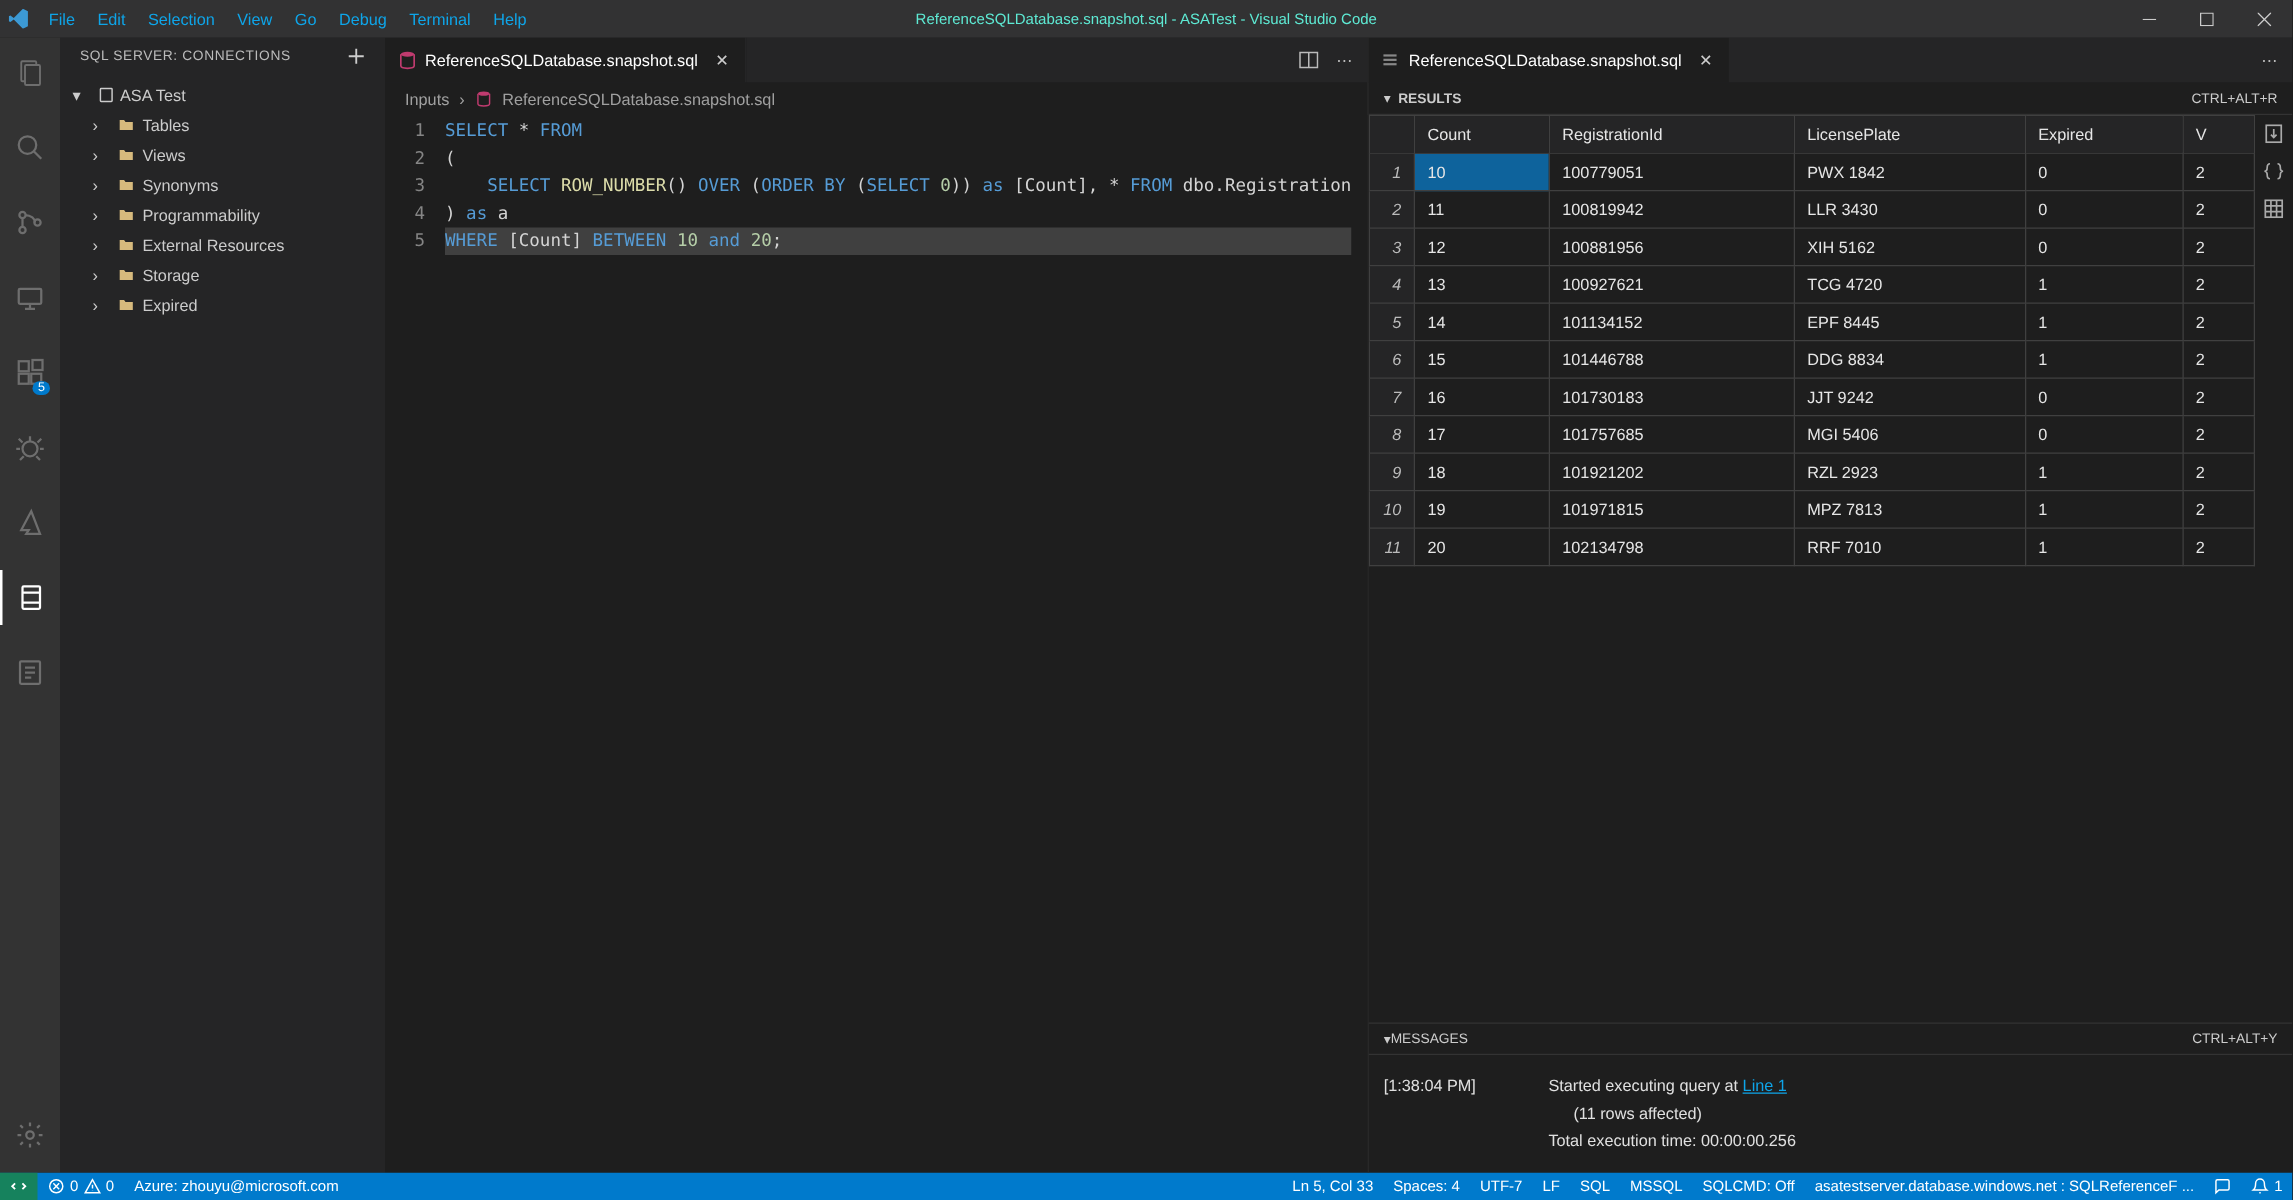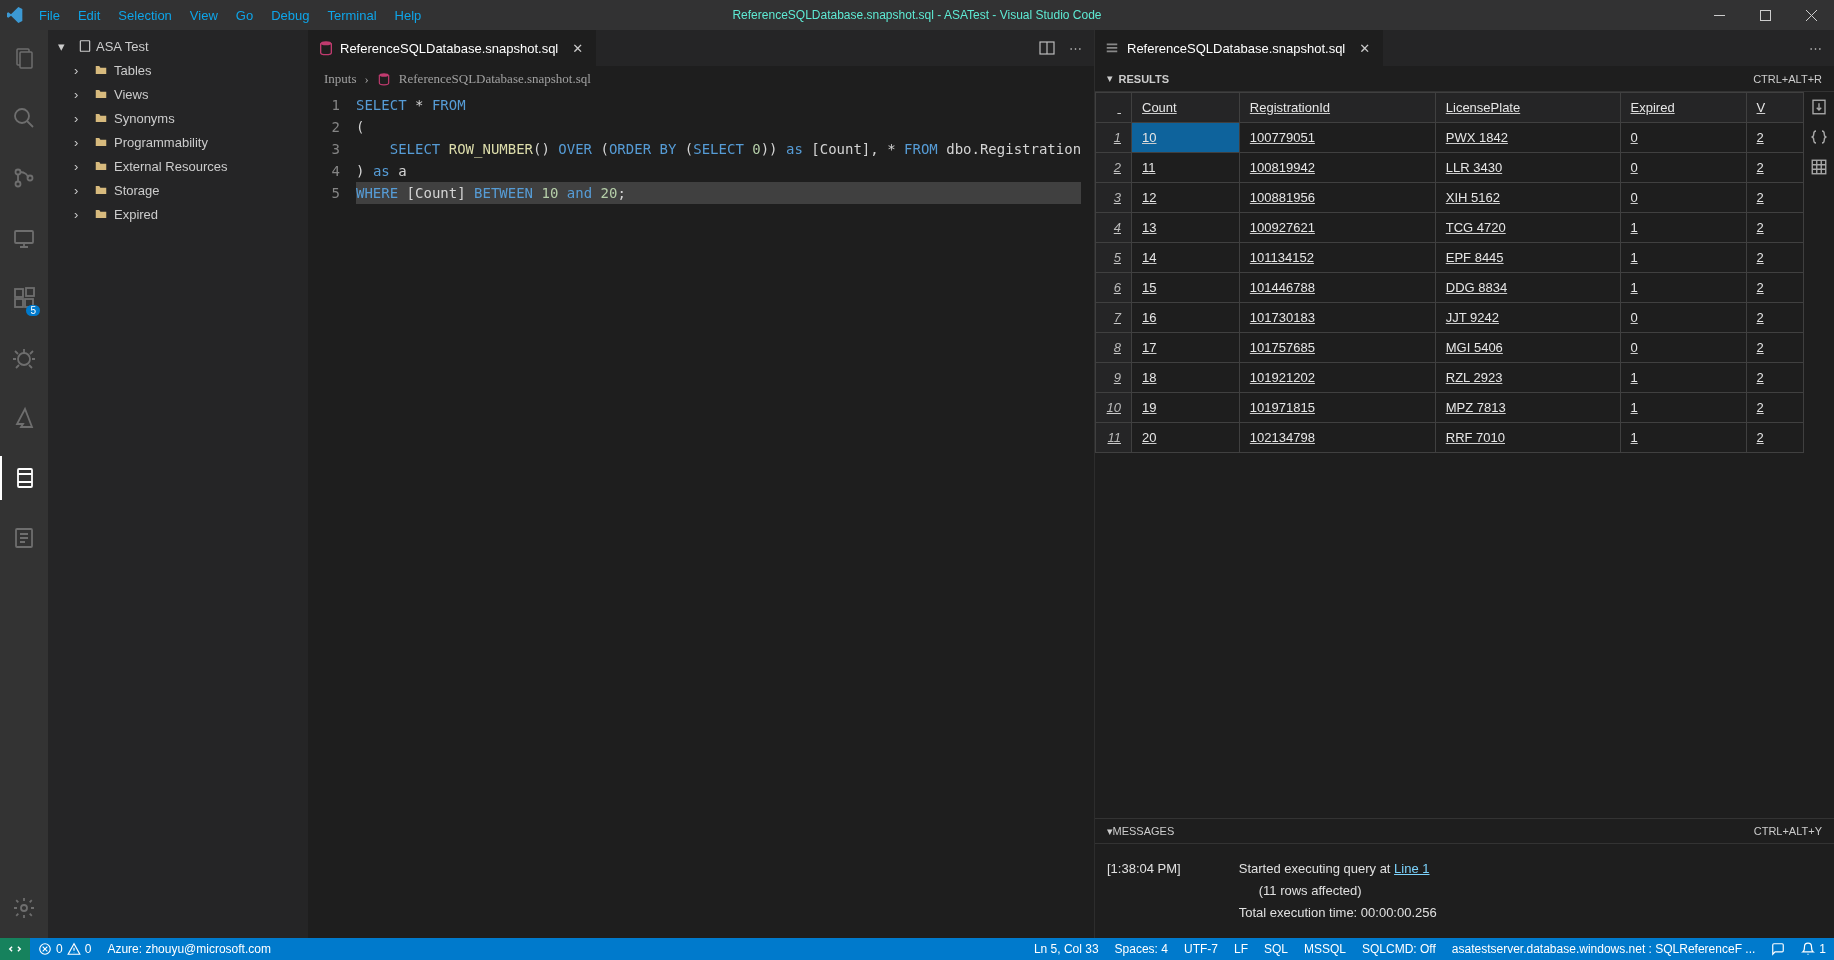--- a/index.html
+++ b/index.html
@@ -25,48 +25,48 @@
 .tree-item .chev { width:16px; color:#ccc;}
 .tree-item .foldicon { width:16px; color:#d7ba7d;}
 .tree-children .tree-item { padding-left:26px; }
 .tabs-row { height:36px; background:#252526; display:flex; align-items:stretch;}
 .tab { background:#1e1e1e; display:flex; align-items:center; padding:0 10px; gap:6px; border-right:1px solid #252526;}
 .tab .tab-icon { width:16px; height:16px; }
 .tab .close { margin-left:8px; color:#ccc; cursor:pointer; width:14px;}
 .tab .title { color:#fff; font-size:13px; white-space:nowrap;}
 .tabs-right { margin-left:auto; display:flex; align-items:center; gap:14px; padding-right:12px; color:#bbb;}
 .editor-container { display:flex; flex-direction:column; flex:1; min-width:0;}
-.breadcrumbs { height:26px; background:#1e1e1e; display:flex; align-items:center; padding-left:16px; color:#a0a0a0; font-size:13px; gap:8px;font-family:Liberation Serif, serif;}
+.breadcrumbs { height:26px; background:#1e1e1e; display:flex; align-items:center; padding-left:16px; color:#a0a0a0; font-size:13px; gap:8px;}
 .code-area { display:flex; background:#1e1e1e; flex:1; position:relative;}
 .gutter { width:48px; text-align:right; padding-right:16px; color:#858585; font-family: Consolas, monospace; font-size:14px; line-height:22px; padding-top:2px;}
 .code { font-family: Consolas, monospace; font-size:14px; line-height:22px; padding-top:2px; white-space:pre; color:#d4d4d4;}
 .code .kw { color:#569cd6; }
 .code .fn { color:#dcdcaa; }
 .code .op { color:#d4d4d4; }
 .code .id { color:#d4d4d4; }
 .code .num { color:#b5cea8; }
 .code .line.current { background:#404040;}
 .minimap { position:absolute; right:0; top:0; width:60px; height:40px; }
 .right-panel { width:740px; background:#1e1e1e; display:flex; flex-direction:column; border-left:1px solid #2d2d2d;}
 .right-panel .tabs-row { background:#252526;}
 .results-header { height:26px; background:#1e1e1e; display:flex; align-items:center; padding:0 12px; font-size:11px; color:#ccc; border-bottom:1px solid #333;}
 .results-header .rarr { margin-right:6px;}
 .results-header .shortcut { margin-left:auto; color:#ccc; font-size:11px;}
 .results-body { display:flex; flex:1; min-height:0;}
 .grid-wrap { flex:1; overflow:auto; background:#1e1e1e;}
-table.datagrid { border-collapse:collapse; width:100%; font-size:13px;text-decoration:underline; }
+table.datagrid { border-collapse:collapse; width:100%; font-size:13px; }
 table.datagrid th, table.datagrid td { border:1px solid #404040; padding:6px 10px; text-align:left; color:#e6e6e6; height:30px;}
 table.datagrid th { background:#252526; position:sticky; top:0; font-weight:normal;}
 table.datagrid td.rn, table.datagrid th.rn-h { text-align:right; width:36px; background:#252526; font-style:italic; color:#bbb;}
 table.datagrid tr.sel td.first-cell { background:#0e639c; }
 .side-icons { width:30px; display:flex; flex-direction:column; align-items:center; gap:12px; padding-top:6px; color:#b0b0b0;}
 .messages-header { height:26px; display:flex; align-items:center; padding:0 12px; font-size:11px; border-top:1px solid #333; border-bottom:1px solid #333;}
 .messages-header .shortcut { margin-left:auto;}
 .messages { padding:14px 12px; font-size:13px; color:#e0e0e0; line-height:22px; display:flex; gap:58px;}
-.messages .link { color:#7dd3fc; text-decoration:underline; cursor:pointer;}
+.messages .link { color:#0ea5e9; text-decoration:underline; cursor:pointer;}
 .statusbar { height:22px; background:#007acc; display:flex; align-items:center; font-size:12px; color:#fff;}
 .statusbar .sitem { padding:0 8px; display:flex; align-items:center; gap:4px; cursor:pointer;}
 .statusbar .right { margin-left:auto; display:flex;}
 .statusbar .remote { background:#16825d; height:22px; display:flex; align-items:center; padding:0 8px;}
 svg { display:block; }
 </style>
 </head>
 <body>
 
 <div class="titlebar">
@@ -168,20 +168,28 @@
       </div>
     <div class="abicon bottom">
         <svg width="24" height="24" viewBox="0 0 24 24" fill="none" stroke="currentColor" stroke-width="1.8">
           <circle cx="12" cy="12" r="3"></circle>
           <path d="M12 2v3M12 19v3M4.2 4.2l2.1 2.1M17.7 17.7l2.1 2.1M2 12h3M19 12h3M4.2 19.8l2.1-2.1M17.7 6.3l2.1-2.1"></path>
         </svg>
       </div>
   </div>
 
   <div class="sidebar">
+    <div class="sidebar-header">
+      <span>SQL SERVER: CONNECTIONS</span>
+      <span class="plus">
+          <svg width="14" height="14" viewBox="0 0 14 14">
+            <path d="M7 1v12M1 7h12" stroke="#ccc" stroke-width="1.5"></path>
+          </svg>
+        </span>
+    </div>
     <div class="tree">
       <div class="tree-item">
         <span class="chev">▾</span>
         <span>
             <svg width="14" height="14" viewBox="0 0 24 24" fill="none" stroke="#ccc" stroke-width="2">
               <rect x="4" y="3" width="16" height="18" rx="1"></rect>
             </svg>
           </span>
         <span>ASA Test</span>
       </div>

